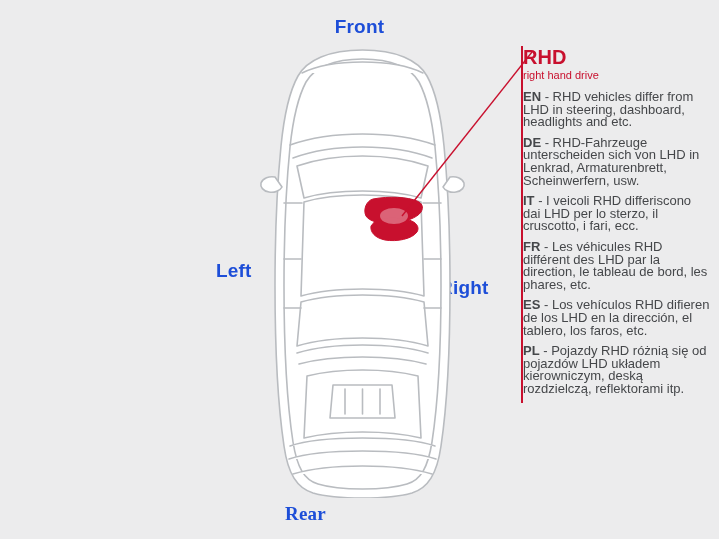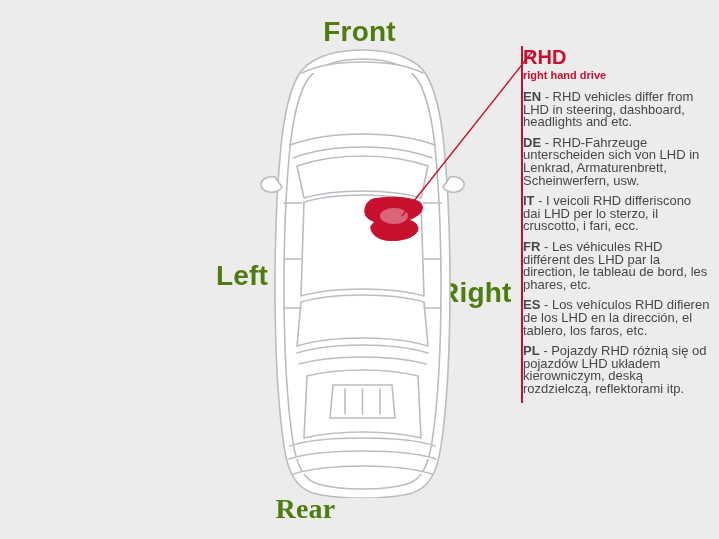--- a/index.html
+++ b/index.html
@@ -13,23 +13,23 @@
     font-family: "Liberation Sans", sans-serif;
     overflow: hidden;
     position: relative;
   }
   .stage {
     position: absolute;
     inset: 0;
   }
   .label {
     position: absolute;
-    color: #4d7c0f;
+    color: #1d4ed8;
     font-weight: bold;
-    font-size: 28px;
+    font-size: 19px;
     letter-spacing: 0.2px;
     white-space: nowrap;
   }
   .label-front { top: 16px; left: 0; width: 719px; text-align: center; }
   .label-rear  { bottom: 14px; left: 0; width: 611px; text-align: center; font-family: Liberation Serif, serif; }
   .label-left  { top: 260px; left: 216px; }
   .label-right { top: 255px; left: 439px; margin-top: 22px; }
 
   .car-wrap {
     position: absolute;
@@ -51,21 +51,21 @@
   }
   .callout-title {
     color: #c8102e;
     font-weight: bold;
     font-size: 20px;
     line-height: 22px;
     margin: 0 0 1px 0;
   }
   .callout-sub {
     color: #c8102e;
-    font-weight: bold;
+    font-weight: normal;
     font-size: 11px;
     line-height: 13px;
     margin: 0 0 9px 0;
   }
   .entry {
     font-size: 13px;
     line-height: 12.6px;
     color: #45474a;
     margin-bottom: 8px;
   }

